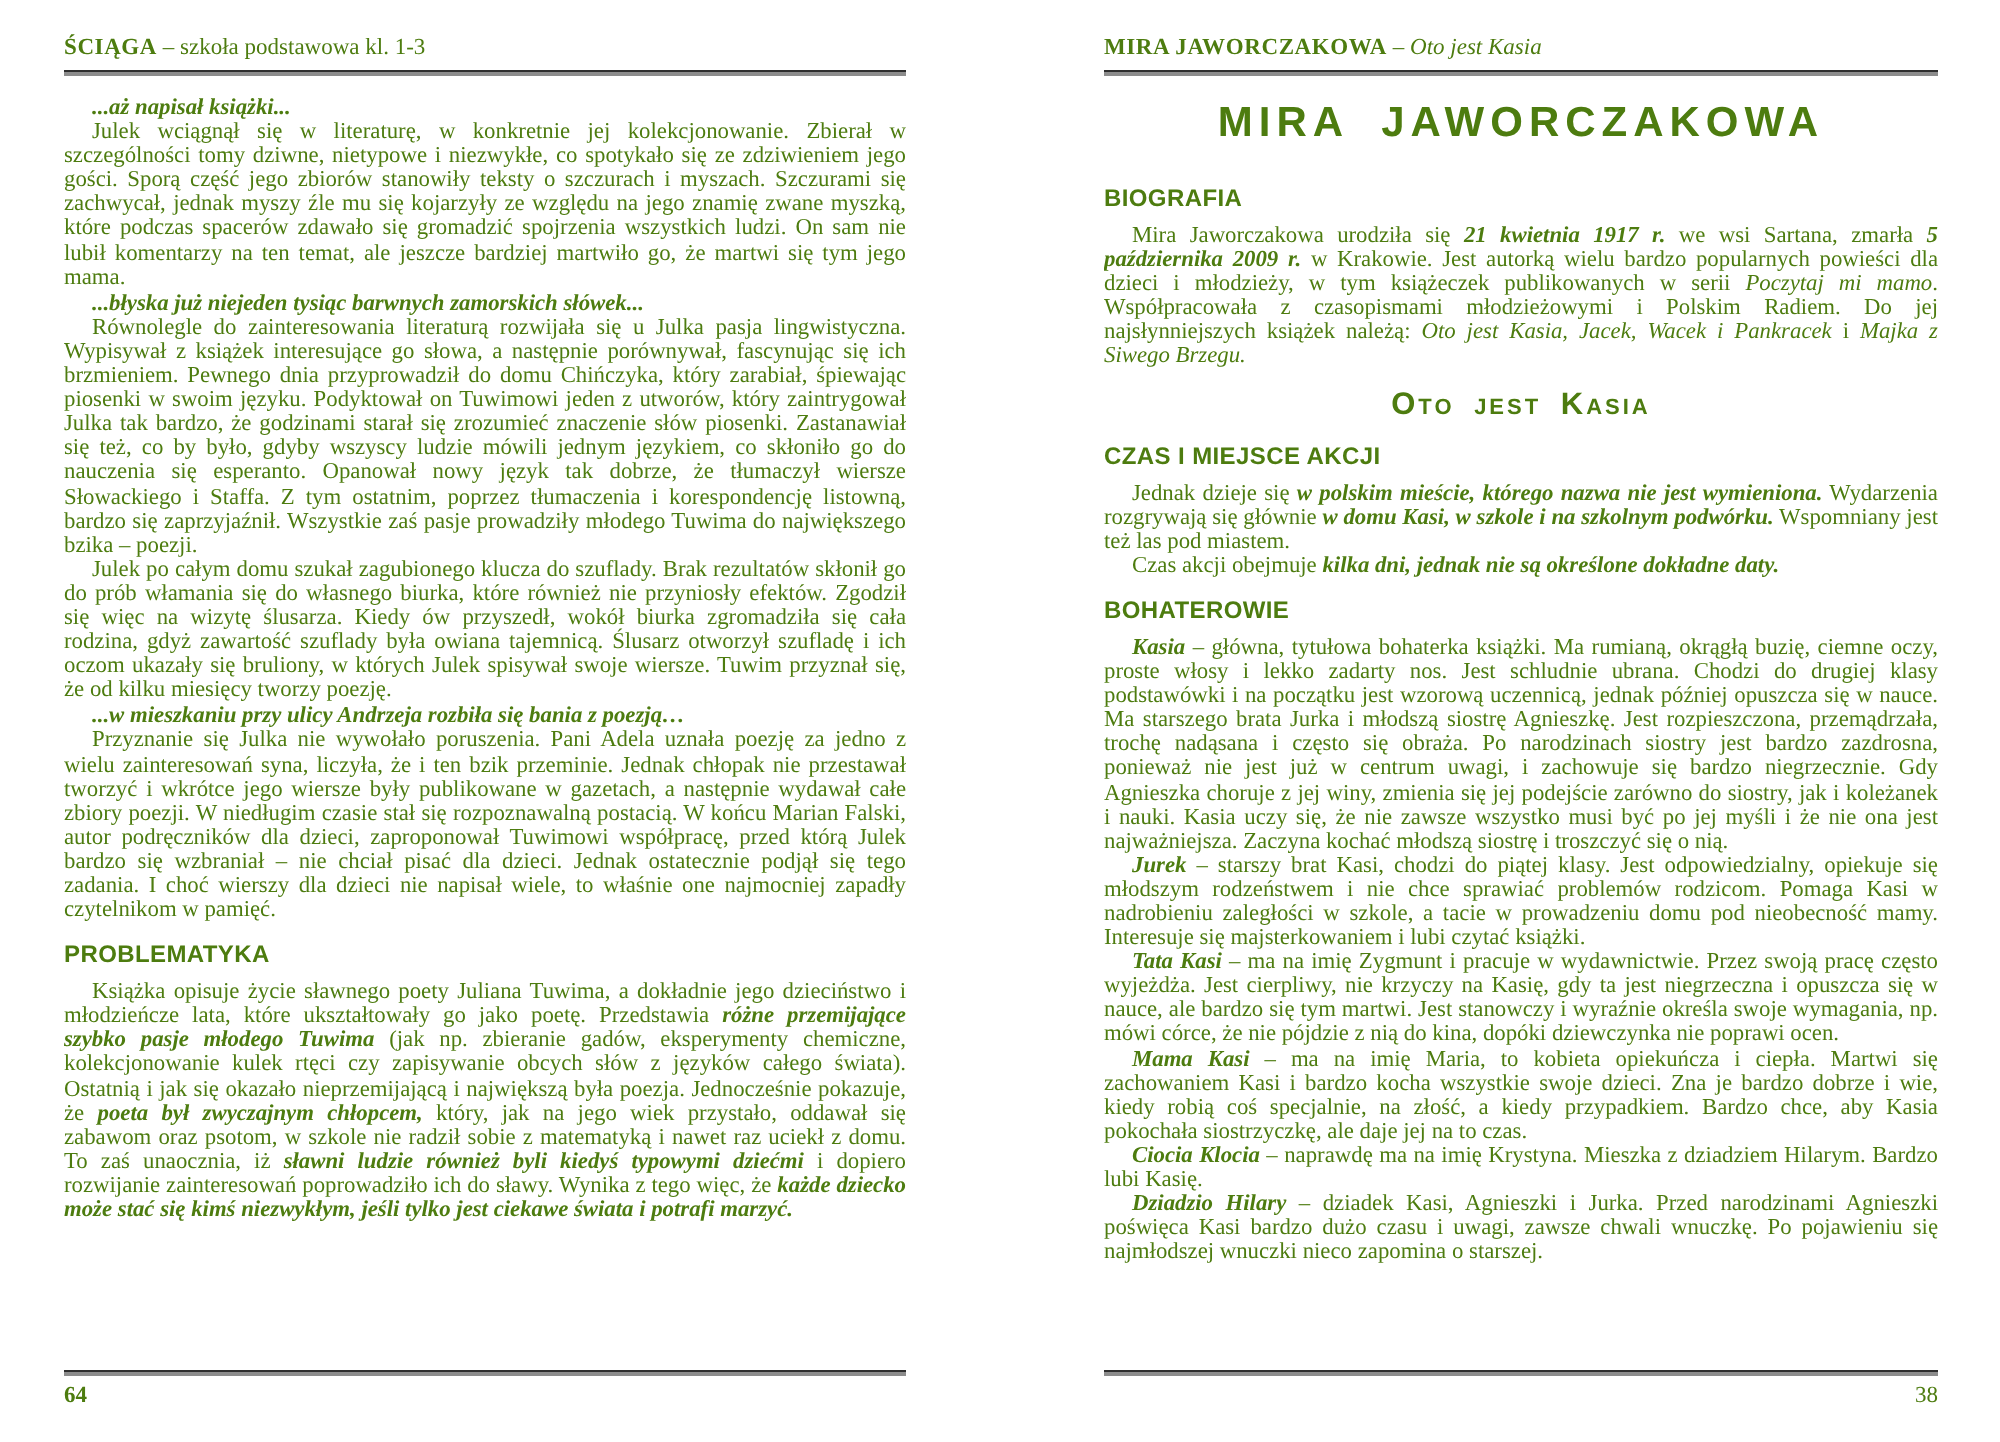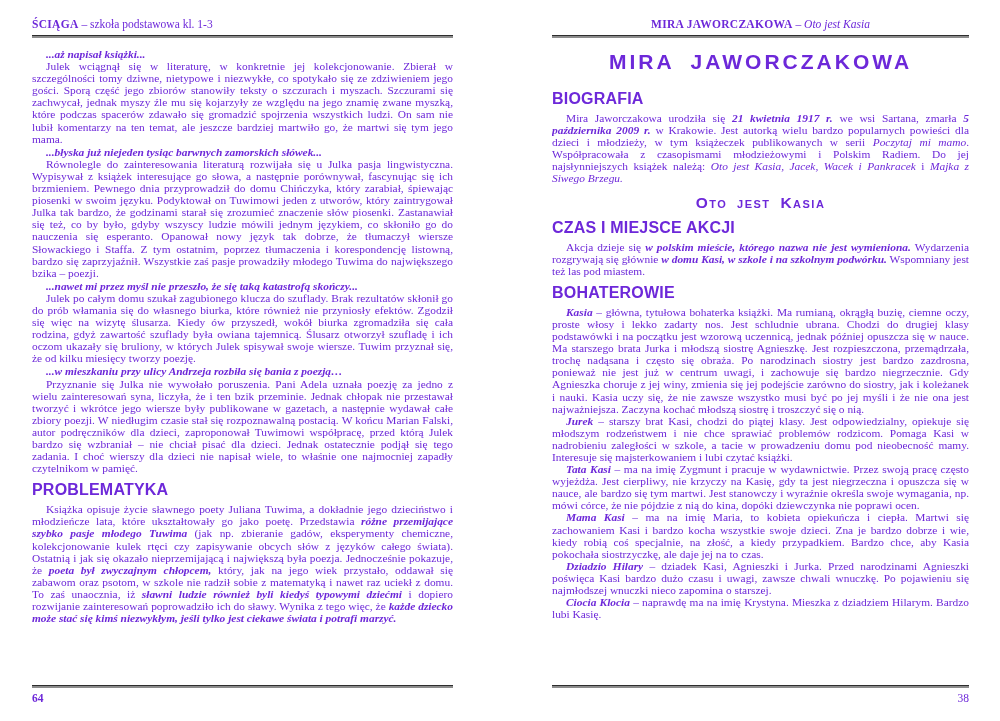--- a/index.html
+++ b/index.html
@@ -1,47 +1,47 @@
 <!DOCTYPE html>
 <html lang="pl"><head>
 <meta charset="utf-8">
 <style>
   html,body{margin:0;padding:0;background:#e8e8e8;}
   .sheet{
     position:relative;width:1000px;height:721px;background:#ffffff;
-    overflow:hidden;font-family:"Liberation Serif", serif;color:#6d28d9;
+    overflow:hidden;font-family:"Liberation Serif", serif;color:#4d7c0f;
   }
   .page{position:absolute;top:18px;height:692px;}
   .page.left{left:32px;width:421px;}
   .page.right{left:552px;width:417px;}
 
   
   .running-head{font-size:11.5px;line-height:13px;white-space:nowrap;}
   .running-head .rh-bold{font-weight:bold;letter-spacing:.3px;}
   .running-head .rh-italic{font-style:italic;}
-  .page.right .running-head{text-align:center;}
+  .page.right .running-head{text-align:left;}
   .head-rule,.foot-rule{
     height:2px;background:#8c8c8c;border-top:1.4px solid #2e2e2e;margin-top:4px;
   }
 
   
   .page-body{margin-top:9px;overflow:hidden;}
   .page.left .page-body{height:630px;}
   .page.right .page-body{height:626px;}
   .para{
     margin:0;font-size:11.4px;line-height:12.1px;text-align:justify;
     text-indent:14px;
   }
   .para.lead{font-weight:bold;font-style:italic;margin-top:1px;}
   .b{font-weight:bold;font-style:italic;}
   .i{font-style:italic;}
 
   .sans-head{
     font-family:"Liberation Sans", sans-serif;font-weight:bold;
-    font-size:16px;line-height:18px;letter-spacing:.2px;
+    font-size:12px;line-height:18px;letter-spacing:.2px;
     margin:7px 0 4px;text-indent:0;
   }
   .page-title{
     font-family:"Liberation Sans", sans-serif;font-weight:bold;
     font-size:21px;line-height:24px;letter-spacing:3px;word-spacing:8px;
     text-align:center;margin:12px 0 2px;
   }
   .subtitle{
     font-family:"Liberation Sans", sans-serif;font-weight:bold;
     font-variant:small-caps;font-size:15.5px;letter-spacing:1.5px;word-spacing:4px;
@@ -60,21 +60,20 @@
 <div class="sheet">
 
   <section class="page left">
     <div class="running-head"><span class="rh-bold">ŚCIĄGA</span><span> – szkoła podstawowa kl. 1-3</span></div>
     <div class="head-rule"></div>
     <div class="page-body">
         <p class="para lead"><span class="b i">...aż napisał książki...</span></p>
         <p class="para"><span>Julek wciągnął się w literaturę, w konkretnie jej kolekcjonowanie. Zbierał w szczególności tomy dziwne, nietypowe i niezwykłe, co spotykało się ze zdziwieniem jego gości. Sporą część jego zbiorów stanowiły teksty o szczurach i myszach. Szczurami się zachwycał, jednak myszy źle mu się kojarzyły ze względu na jego znamię zwane myszką, które podczas spacerów zdawało się gromadzić spojrzenia wszystkich ludzi. On sam nie lubił komentarzy na ten temat, ale jeszcze bardziej martwiło go, że martwi się tym jego mama.</span></p>
         <p class="para lead"><span class="b i">...błyska już niejeden tysiąc barwnych zamorskich słówek...</span></p>
         <p class="para"><span>Równolegle do zainteresowania literaturą rozwijała się u Julka pasja lingwistyczna. Wypisywał z książek interesujące go słowa, a następnie porównywał, fascynując się ich brzmieniem. Pewnego dnia przyprowadził do domu Chińczyka, który zarabiał, śpiewając piosenki w swoim języku. Podyktował on Tuwimowi jeden z utworów, który zaintrygował Julka tak bardzo, że godzinami starał się zrozumieć znaczenie słów piosenki. Zastanawiał się też, co by było, gdyby wszyscy ludzie mówili jednym językiem, co skłoniło go do nauczenia się esperanto. Opanował nowy język tak dobrze, że tłumaczył wiersze Słowackiego i Staffa. Z tym ostatnim, poprzez tłumaczenia i korespondencję listowną, bardzo się zaprzyjaźnił. Wszystkie zaś pasje prowadziły młodego Tuwima do największego bzika – poezji.</span></p>
-        <p class="para lead"><span class="b i">...nawet mi przez myśl nie przeszło, że się taką katastrofą skończy...</span></p>
         <p class="para"><span>Julek po całym domu szukał zagubionego klucza do szuflady. Brak rezultatów skłonił go do prób włamania się do własnego biurka, które również nie przyniosły efektów. Zgodził się więc na wizytę ślusarza. Kiedy ów przyszedł, wokół biurka zgromadziła się cała rodzina, gdyż zawartość szuflady była owiana tajemnicą. Ślusarz otworzył szufladę i ich oczom ukazały się bruliony, w których Julek spisywał swoje wiersze. Tuwim przyznał się, że od kilku miesięcy tworzy poezję.</span></p>
         <p class="para lead"><span class="b i">...w mieszkaniu przy ulicy Andrzeja rozbiła się bania z poezją…</span></p>
         <p class="para"><span>Przyznanie się Julka nie wywołało poruszenia. Pani Adela uznała poezję za jedno z wielu zainteresowań syna, liczyła, że i ten bzik przeminie. Jednak chłopak nie przestawał tworzyć i wkrótce jego wiersze były publikowane w gazetach, a następnie wydawał całe zbiory poezji. W niedługim czasie stał się rozpoznawalną postacią. W końcu Marian Falski, autor podręczników dla dzieci, zaproponował Tuwimowi współpracę, przed którą Julek bardzo się wzbraniał – nie chciał pisać dla dzieci. Jednak ostatecznie podjął się tego zadania. I choć wierszy dla dzieci nie napisał wiele, to właśnie one najmocniej zapadły czytelnikom w pamięć.</span></p>
         <h2 class="sans-head">PROBLEMATYKA</h2>
         <p class="para"><span>Książka opisuje życie sławnego poety Juliana Tuwima, a dokładnie jego dzieciństwo i młodzieńcze lata, które ukształtowały go jako poetę. Przedstawia </span><span class="b">różne przemijające szybko pasje młodego Tuwima</span><span> (jak np. zbieranie gadów, eksperymenty chemiczne, kolekcjonowanie kulek rtęci czy zapisywanie obcych słów z języków całego świata). Ostatnią i jak się okazało nieprzemijającą i największą była poezja. Jednocześnie pokazuje, że </span><span class="b">poeta był zwyczajnym chłopcem,</span><span> który, jak na jego wiek przystało, oddawał się zabawom oraz psotom, w szkole nie radził sobie z matematyką i nawet raz uciekł z domu. To zaś unaocznia, iż </span><span class="b">sławni ludzie również byli kiedyś typowymi dziećmi</span><span> i dopiero rozwijanie zainteresowań poprowadziło ich do sławy. Wynika z tego więc, że </span><span class="b">każde dziecko może stać się kimś niezwykłym, jeśli tylko jest ciekawe świata i potrafi marzyć.</span></p>
       </div>
     <div class="page-footer">
       <div class="foot-rule"></div>
       <div class="page-num">64</div>
     </div>
@@ -82,28 +81,29 @@
 
   <section class="page right">
     <div class="running-head"><span class="rh-bold">MIRA JAWORCZAKOWA</span><span> – </span><span class="rh-italic">Oto jest Kasia</span></div>
     <div class="head-rule"></div>
     <div class="page-title">MIRA JAWORCZAKOWA</div>
     <div class="page-body">
         <h2 class="sans-head">BIOGRAFIA</h2>
         <p class="para"><span>Mira Jaworczakowa urodziła się </span><span class="b">21 kwietnia 1917 r.</span><span> we wsi Sartana, zmarła </span><span class="b">5 października 2009 r.</span><span> w Krakowie. Jest autorką wielu bardzo popularnych powieści dla dzieci i młodzieży, w tym książeczek publikowanych w serii </span><span class="i">Poczytaj mi mamo</span><span>. Współpracowała z czasopismami młodzieżowymi i Polskim Radiem. Do jej najsłynniejszych książek należą: </span><span class="i">Oto jest Kasia, Jacek, Wacek i Pankracek</span><span> i </span><span class="i">Majka z Siwego Brzegu.</span></p>
         <div class="subtitle">Oto jest Kasia</div>
         <h2 class="sans-head">CZAS I MIEJSCE AKCJI</h2>
-        <p class="para"><span>Akcja dzieje się </span><span class="b">w polskim mieście, którego nazwa nie jest wymieniona.</span><span> Wydarzenia rozgrywają się głównie </span><span class="b">w domu Kasi, w szkole i na szkolnym podwórku.</span><span> Wspomniany jest też las pod miastem.</span></p>
+        <p class="para"><span>Jednak dzieje się </span><span class="b">w polskim mieście, którego nazwa nie jest wymieniona.</span><span> Wydarzenia rozgrywają się głównie </span><span class="b">w domu Kasi, w szkole i na szkolnym podwórku.</span><span> Wspomniany jest też las pod miastem.</span></p>
+        <p class="para"><span>Czas akcji obejmuje </span><span class="b">kilka dni, jednak nie są określone dokładne daty.</span></p>
         <h2 class="sans-head">BOHATEROWIE</h2>
         <p class="para"><span class="b">Kasia</span><span> – główna, tytułowa bohaterka książki. Ma rumianą, okrągłą buzię, ciemne oczy, proste włosy i lekko zadarty nos. Jest schludnie ubrana. Chodzi do drugiej klasy podstawówki i na początku jest wzorową uczennicą, jednak później opuszcza się w nauce. Ma starszego brata Jurka i młodszą siostrę Agnieszkę. Jest rozpieszczona, przemądrzała, trochę nadąsana i często się obraża. Po narodzinach siostry jest bardzo zazdrosna, ponieważ nie jest już w centrum uwagi, i zachowuje się bardzo niegrzecznie. Gdy Agnieszka choruje z jej winy, zmienia się jej podejście zarówno do siostry, jak i koleżanek i nauki. Kasia uczy się, że nie zawsze wszystko musi być po jej myśli i że nie ona jest najważniejsza. Zaczyna kochać młodszą siostrę i troszczyć się o nią.</span></p>
         <p class="para"><span class="b">Jurek</span><span> – starszy brat Kasi, chodzi do piątej klasy. Jest odpowiedzialny, opiekuje się młodszym rodzeństwem i nie chce sprawiać problemów rodzicom. Pomaga Kasi w nadrobieniu zaległości w szkole, a tacie w prowadzeniu domu pod nieobecność mamy. Interesuje się majsterkowaniem i lubi czytać książki.</span></p>
         <p class="para"><span class="b">Tata Kasi</span><span> – ma na imię Zygmunt i pracuje w wydawnictwie. Przez swoją pracę często wyjeżdża. Jest cierpliwy, nie krzyczy na Kasię, gdy ta jest niegrzeczna i opuszcza się w nauce, ale bardzo się tym martwi. Jest stanowczy i wyraźnie określa swoje wymagania, np. mówi córce, że nie pójdzie z nią do kina, dopóki dziewczynka nie poprawi ocen.</span></p>
         <p class="para"><span class="b">Mama Kasi</span><span> – ma na imię Maria, to kobieta opiekuńcza i ciepła. Martwi się zachowaniem Kasi i bardzo kocha wszystkie swoje dzieci. Zna je bardzo dobrze i wie, kiedy robią coś specjalnie, na złość, a kiedy przypadkiem. Bardzo chce, aby Kasia pokochała siostrzyczkę, ale daje jej na to czas.</span></p>
+        <p class="para"><span class="b">Ciocia Klocia</span><span> – naprawdę ma na imię Krystyna. Mieszka z dziadziem Hilarym. Bardzo lubi Kasię.</span></p>
         <p class="para"><span class="b">Dziadzio Hilary</span><span> – dziadek Kasi, Agnieszki i Jurka. Przed narodzinami Agnieszki poświęca Kasi bardzo dużo czasu i uwagi, zawsze chwali wnuczkę. Po pojawieniu się najmłodszej wnuczki nieco zapomina o starszej.</span></p>
-        <p class="para"><span class="b">Ciocia Klocia</span><span> – naprawdę ma na imię Krystyna. Mieszka z dziadziem Hilarym. Bardzo lubi Kasię.</span></p>
       </div>
     <div class="page-footer">
       <div class="foot-rule"></div>
       <div class="page-num">38</div>
     </div>
   </section>
 
 </div>
 
 </body></html>

